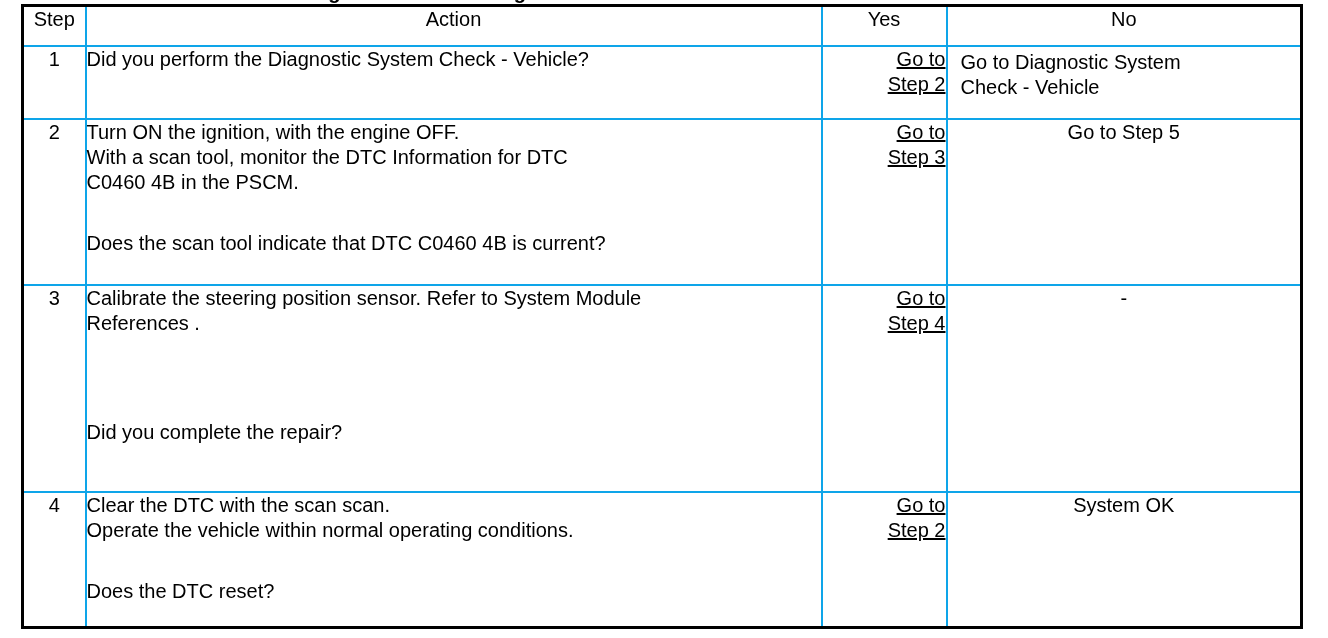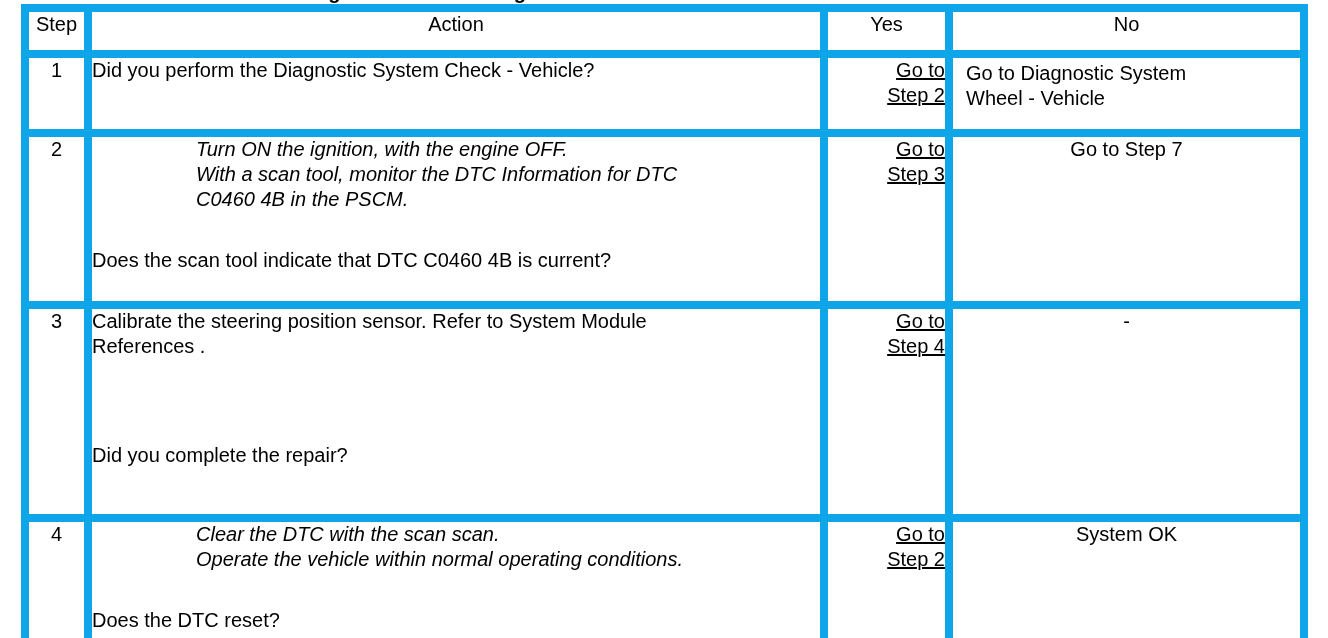--- a/index.html
+++ b/index.html
@@ -44,21 +44,21 @@
   }
 
   table.diag-table {
     border-collapse: collapse;
     table-layout: fixed;
     width: 1279px;
     border: 3px solid #000;
   }
   table.diag-table td,
   table.diag-table th {
-    border: 8px solid #0ea5e9;
+    border: 2px solid #0ea5e9;
     padding: 0;
     vertical-align: top;
     font-weight: normal;
     font-size: 20px;
     line-height: 25px;
     color: #000;
   }
 
   
   col.c-step   { width: 63px; }
@@ -81,21 +81,21 @@
     vertical-align: middle;
     font-size: 20px;
   }
 
   
   td.action-cell {
     padding: 3px 4px 4px 4px;
     text-align: left;
   }
   .action-line { display: block; white-space: pre-wrap; }
-  .action-line.indent { padding-left: 104px; text-indent: 0; font-style: italic; }
+  .action-line.indent { text-indent: 0; }
   .action-line.gap-before-2 { margin-top: 36px; }
   .action-line.gap-before-3 { margin-top: 84px; }
 
   
   td.yes-cell {
     text-align: right;
     vertical-align: bottom;
     padding: 0 2px 4px 2px;
     text-decoration: underline;
   }
@@ -146,38 +146,38 @@
         <td class="step-cell">1</td>
         <td class="action-cell">
           <span class="action-line">Did you perform the Diagnostic System Check - Vehicle?</span>
         </td>
         <td class="yes-cell">
           <span class="cell-line">Go to</span>
           <span class="cell-line">Step 2</span>
         </td>
         <td class="no-cell left-align">
           <span class="cell-line">Go to Diagnostic System</span>
-          <span class="cell-line">Wheel - Vehicle</span>
+          <span class="cell-line">Check - Vehicle</span>
         </td>
       </tr>
 
       <tr class="row-2">
         <td class="step-cell">2</td>
         <td class="action-cell">
           <span class="action-line indent">Turn ON the ignition, with the engine OFF.</span>
           <span class="action-line indent">With a scan tool, monitor the DTC Information for DTC</span>
           <span class="action-line indent">C0460 4B in the PSCM.</span>
           <span class="action-line gap-before-2">Does the scan tool indicate that DTC C0460 4B is current?</span>
         </td>
         <td class="yes-cell">
           <span class="cell-line">Go to</span>
           <span class="cell-line">Step 3</span>
         </td>
         <td class="no-cell">
-          <span class="cell-line">Go to Step 7</span>
+          <span class="cell-line">Go to Step 5</span>
         </td>
       </tr>
 
       <tr class="row-3">
         <td class="step-cell">3</td>
         <td class="action-cell">
           <span class="action-line">Calibrate the steering position sensor. Refer to System Module</span>
           <span class="action-line">References .</span>
           <span class="action-line gap-before-3">Did you complete the repair?</span>
         </td>

